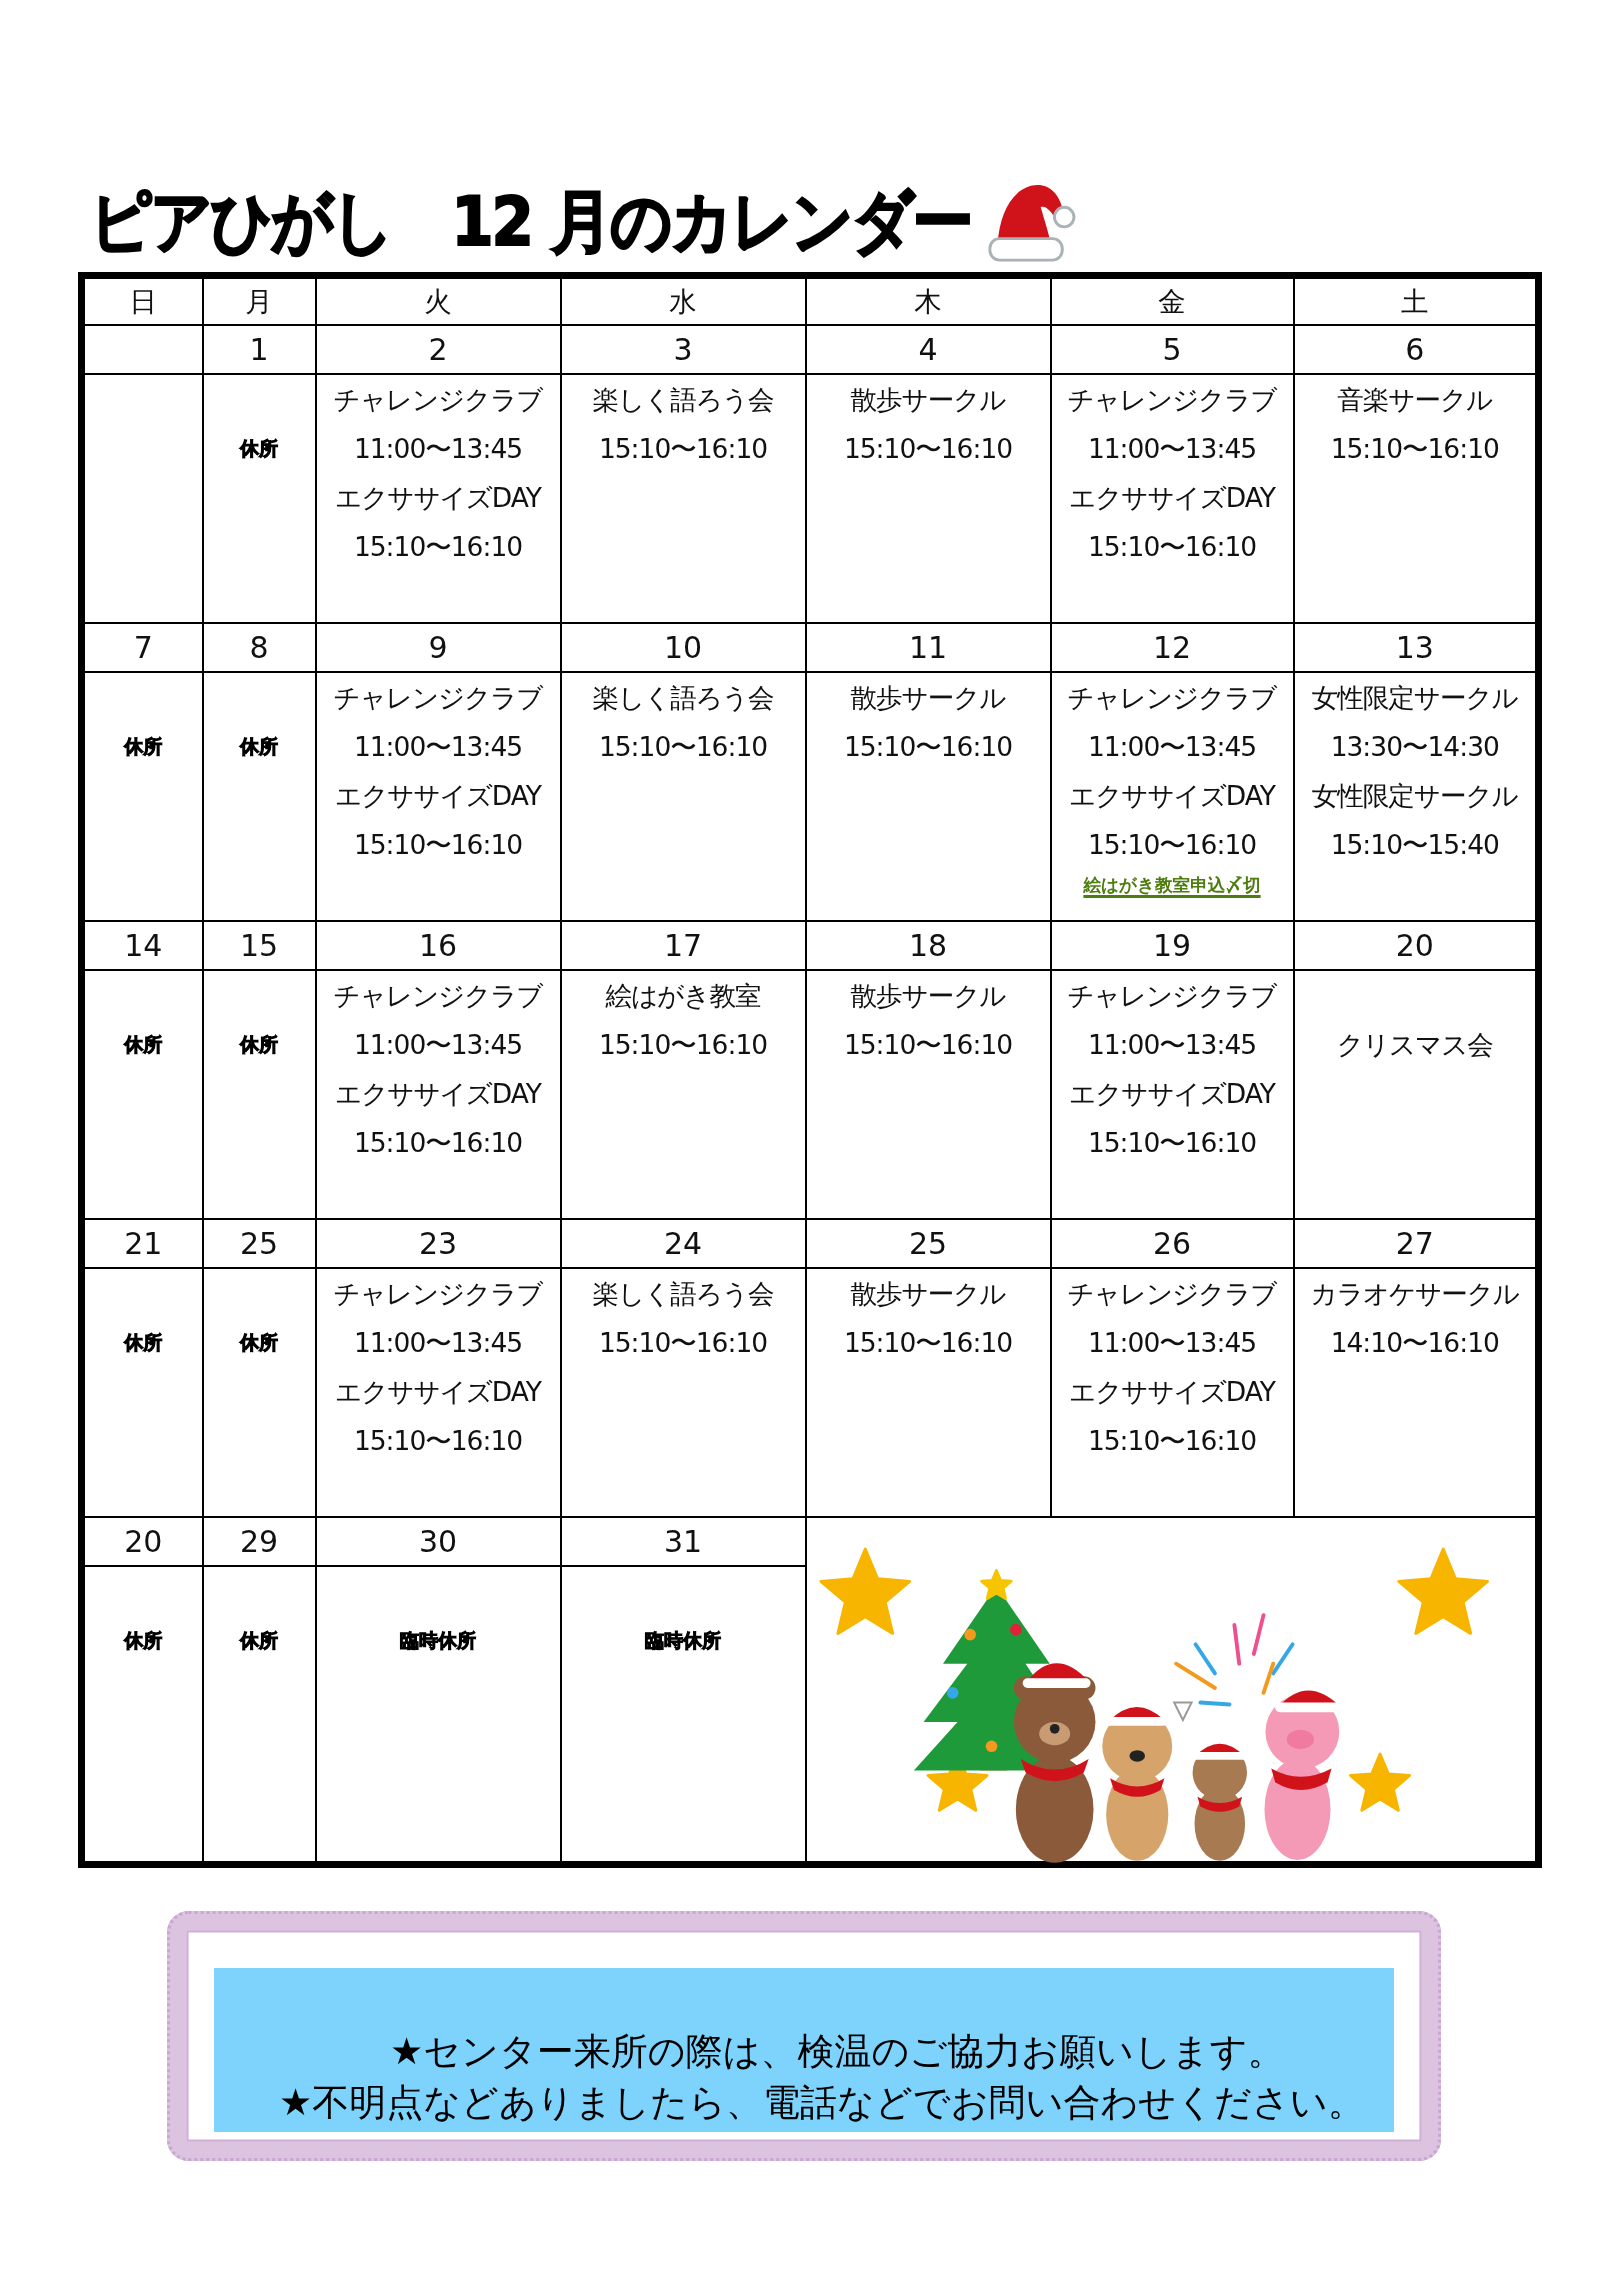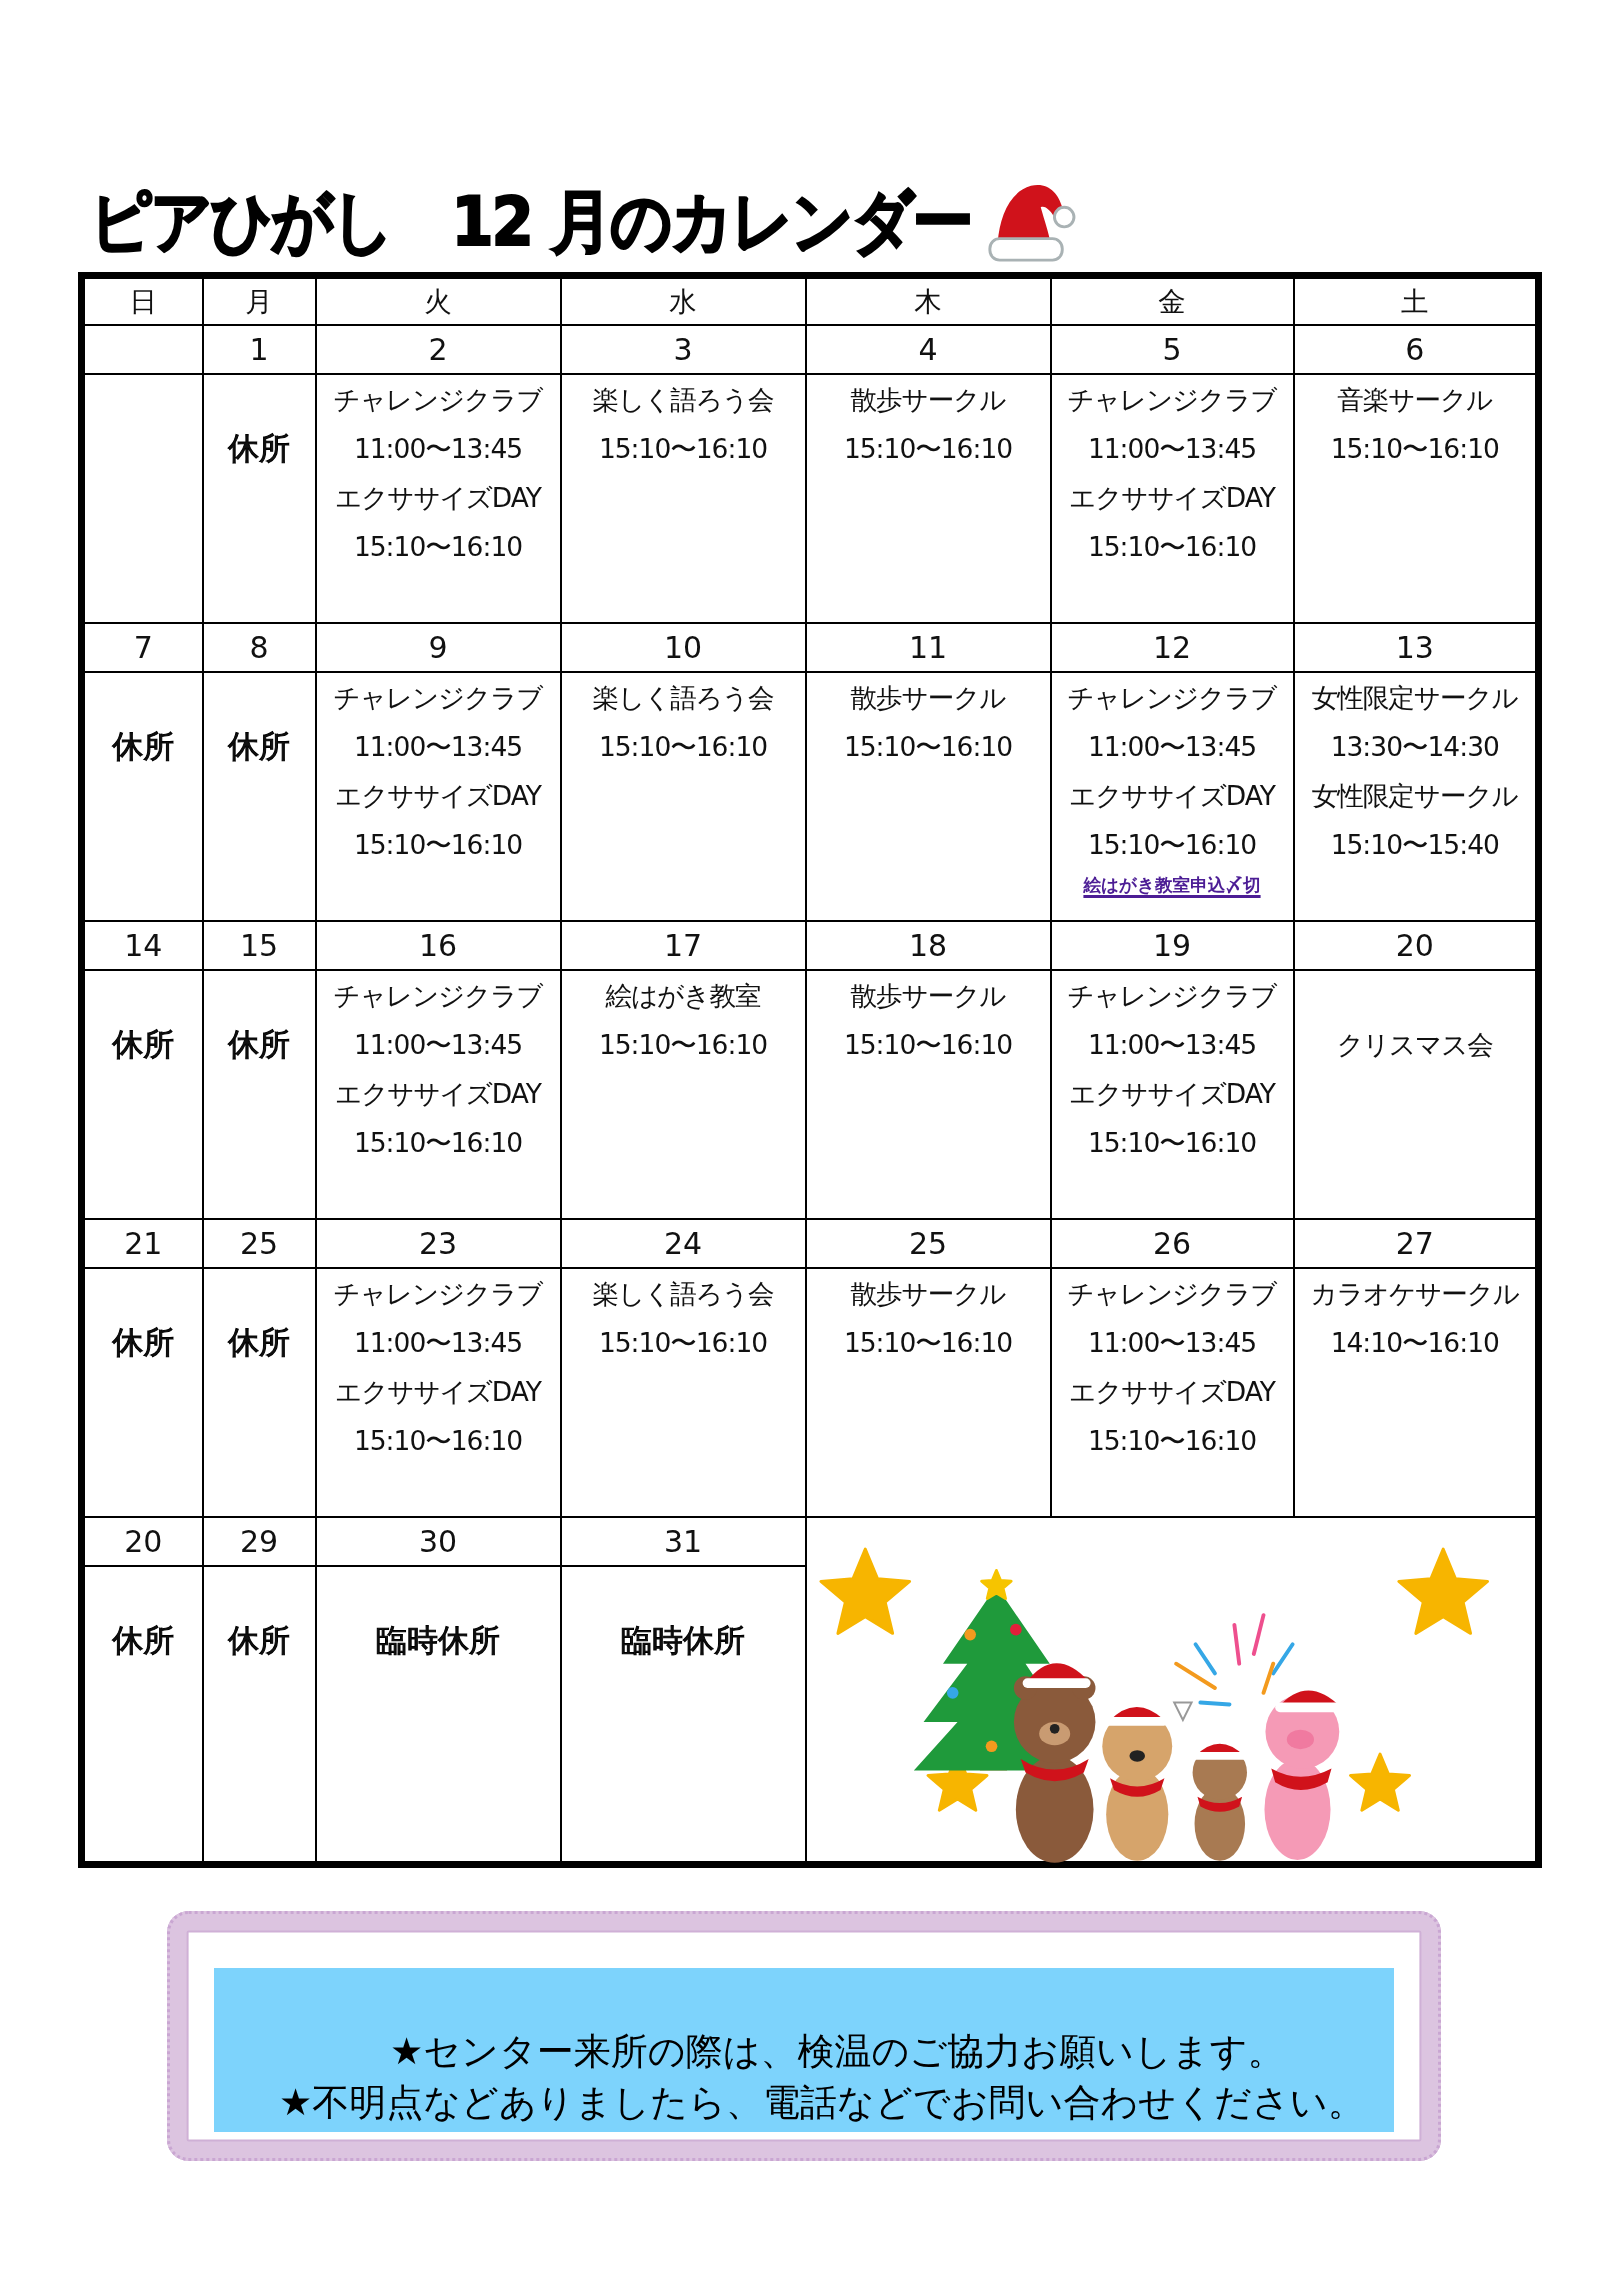--- a/index.html
+++ b/index.html
@@ -14,22 +14,22 @@
 
   table.cal { position:absolute; left:78px; top:272px; width:1457px; border-collapse:collapse;
               border:7.8px solid #000; table-layout:fixed; }
   table.cal td, table.cal th { border:2.5px solid #000; text-align:center; padding:0; }
   table.cal th { height:45px; font-weight:normal; font-size:27.4px; }
   tr.date-row td { height:47px; font-size:30px; }
   tr.ev-row td { height:247px; vertical-align:top; }
   tr.ev-row.last td { height:294px; }
 
   .ev-line { font-size:26.5px; line-height:49px; white-space:nowrap; letter-spacing:-1px; }
-  .closed { font-weight:400; font-size:31px; -webkit-text-stroke:1px #000; line-height:49px; margin-top:49px; }
-  .note-red { color:#4c1d95; font-size:17.6px; font-weight:bold; text-decoration:underline;
+  .closed { font-weight:700; font-size:19px; -webkit-text-stroke:1px #000; line-height:49px; margin-top:49px; }
+  .note-red { color:#4d7c0f; font-size:17.6px; font-weight:bold; text-decoration:underline;
               text-decoration-thickness:2.9px; text-underline-offset:3.9px; margin-top:3.9px; white-space:nowrap; }
 
   td.illus { position:relative; }
   .illus-box { position:absolute; left:0; top:0; right:0; bottom:0; }
 
   .notice { position:absolute; left:167px; top:1911px; width:1274px; height:250px;
             border-radius:21.6px; background:#fff;
             box-shadow: 0 0 0 19.6px #dcc4e0 inset, 0 0 0 21.6px #cfb0d6 inset; }
   .notice-lace { position:absolute; left:167px; top:1911px; width:1274px; height:250px; border-radius:21.6px;
                  border:3.9px dotted #c9a6d2; box-sizing:border-box; }

